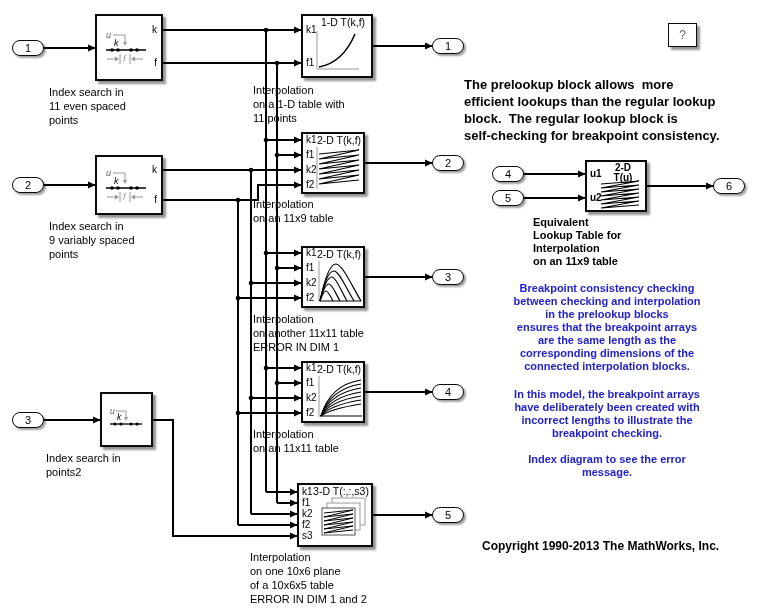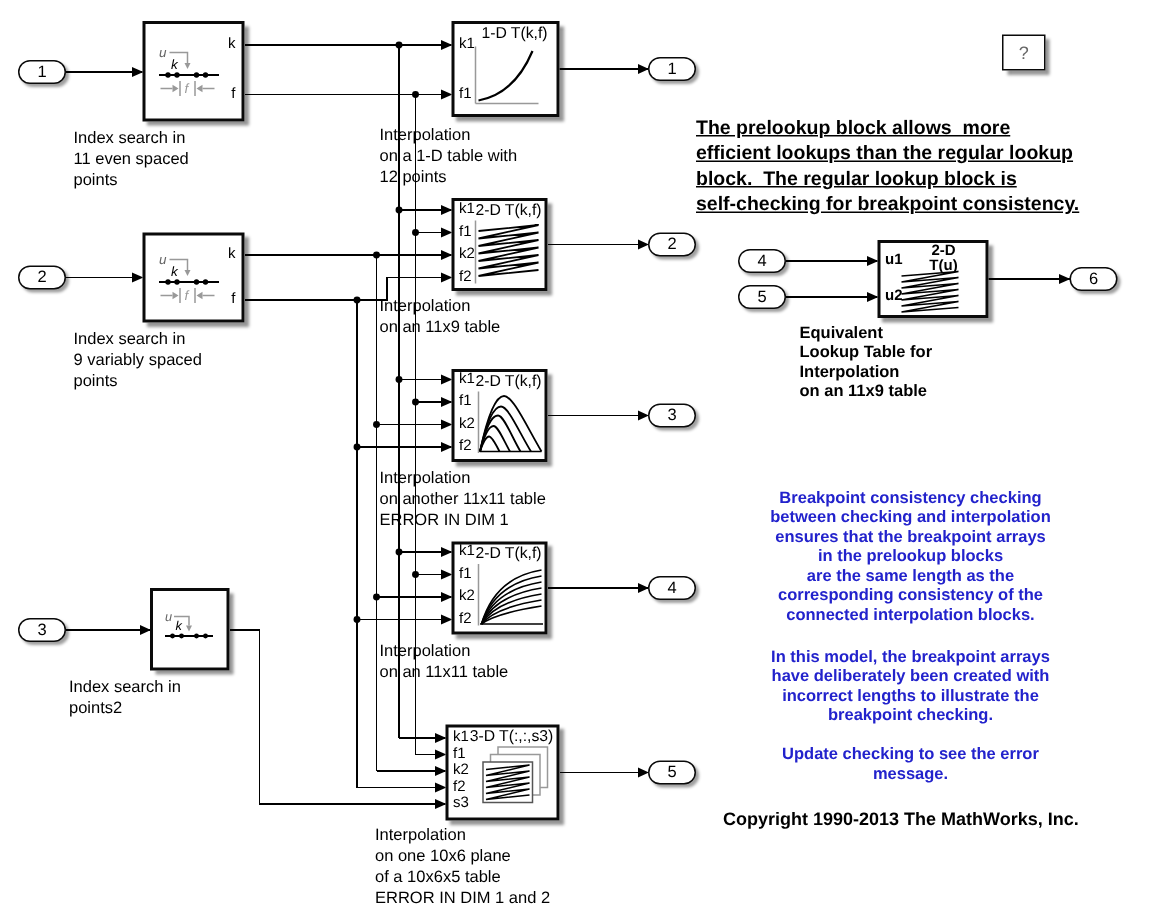--- a/index.html
+++ b/index.html
@@ -13,22 +13,22 @@
         z-index:2;display:flex;align-items:center;justify-content:center;font-size:11px;line-height:11px;}
   .portlabel{position:absolute;left:3px;transform:translateY(-50%);font-size:10px;line-height:10px;white-space:nowrap;}
   .portlabel.pr{left:auto;right:4px;}
   .portlabel.pb{font-weight:bold;text-align:right;}
   .blocktitle{position:absolute;top:0;left:13px;right:1px;text-align:center;font-size:10.5px;line-height:12px;white-space:nowrap;}
   .blocktitle2{position:absolute;top:1px;left:16px;right:2px;text-align:center;font-weight:bold;font-size:10px;line-height:10px;}
   .icon{position:absolute;}
   .caption{position:absolute;text-align:left;font-size:11px;line-height:14px;z-index:2;}
   .caption.b{font-weight:bold;line-height:13px;}
   .intro{position:absolute;left:464px;top:76px;width:312px;font-weight:bold;font-size:13px;line-height:17px;z-index:2;}
-  .intro div{white-space:pre;text-decoration:underline;}
-  .note{position:absolute;left:457px;width:300px;text-align:center;font-weight:bold;font-size:11px;line-height:13px;z-index:2;margin-top:44px;}
+  .intro div{white-space:pre;}
+  .note{position:absolute;left:457px;width:300px;text-align:center;font-weight:bold;font-size:11px;line-height:13px;z-index:2;}
   .copyright{position:absolute;left:482px;top:539px;font-weight:bold;font-size:12px;z-index:2;white-space:nowrap;}
   .helpblock{position:absolute;left:668px;top:23px;width:29px;height:24px;background:#fff;border:1.5px solid #0a0a0a;
              box-sizing:border-box;box-shadow:3px 3px 2px rgba(0,0,0,0.42);z-index:2;display:flex;
              align-items:center;justify-content:center;font-size:12px;color:#666;}
 </style>
 </head>
 <body>
 
 <div id="canvas">
 
@@ -213,21 +213,21 @@
     <span class="portlabel" style="top:47px">f1</span>
     <svg class="icon" style="left:6px;top:13px" width="52" height="44" viewBox="0 0 52 44">
       <line x1="8" y1="2" x2="8" y2="40" stroke="#999"></line>
       <line x1="8" y1="40" x2="50" y2="40" stroke="#999"></line>
       <path d="M10,38 C26,35 38,24 46,5" stroke="#000" stroke-width="1.5" fill="none"></path>
     </svg>
   </div>
   <div class="caption" style="left:253px;top:83px;width:160px">
     <div>Interpolation</div>
     <div>on a 1-D table with</div>
-    <div>12 points</div>
+    <div>11 points</div>
   </div>
 
   <div class="block" style="left:301px;top:132px;width:64px;height:62px">
     <div class="blocktitle">2-D T(k,f)</div>
     <span class="portlabel" style="top:6px">k1</span>
     <span class="portlabel" style="top:21px">f1</span>
     <span class="portlabel" style="top:36px">k2</span>
     <span class="portlabel" style="top:51px">f2</span>
     <svg class="icon" style="left:8px;top:10px" width="52" height="48" viewBox="0 0 52 48">
       <line x1="6" y1="3" x2="6" y2="45" stroke="#999"></line>
@@ -298,21 +298,21 @@
       <polyline points="11,17 40,14 11,21 40,18 11,25 40,22 11,29 40,26 11,33 40,30 11,37 40,34" stroke="#000" stroke-width="1" fill="none"></polyline>
     </svg>
   </div>
   <div class="caption" style="left:250px;top:550px;width:170px">
     <div>Interpolation</div>
     <div>on one 10x6 plane</div>
     <div>of a 10x6x5 table</div>
     <div>ERROR IN DIM 1 and 2</div>
   </div>
 
-  <div class="block" style="left:585px;top:160px;width:74px;height:52px">
+  <div class="block" style="left:585px;top:160px;width:62px;height:52px">
     <div class="blocktitle2">
       <div>2-D</div>
       <div>T(u)</div>
     </div>
     <span class="portlabel pb" style="top:12px">u1</span>
     <span class="portlabel pb" style="top:36px">u2</span>
     <svg class="icon" style="left:12px;top:16px" width="42" height="32" viewBox="0 0 42 32">
       <polyline points="2,6 40,3 2,10 40,7 2,14 40,11 2,18 40,15 2,22 40,19 2,26 40,23 2,30 40,27" stroke="#000" stroke-width="1.1" fill="none"></polyline>
     </svg>
   </div>
@@ -326,36 +326,36 @@
   <div class="intro">
     <div>The prelookup block allows  more</div>
     <div>efficient lookups than the regular lookup</div>
     <div>block.  The regular lookup block is</div>
     <div>self-checking for breakpoint consistency.</div>
   </div>
 
   <div class="note" style="top: 282px; color: rgb(34, 34, 204);">
     <div>Breakpoint consistency checking</div>
     <div>between checking and interpolation</div>
+    <div>in the prelookup blocks</div>
     <div>ensures that the breakpoint arrays</div>
-    <div>in the prelookup blocks</div>
     <div>are the same length as the</div>
-    <div>corresponding consistency of the</div>
+    <div>corresponding dimensions of the</div>
     <div>connected interpolation blocks.</div>
   </div>
 
   <div class="note" style="top: 388px; color: rgb(34, 34, 204);">
     <div>In this model, the breakpoint arrays</div>
     <div>have deliberately been created with</div>
     <div>incorrect lengths to illustrate the</div>
     <div>breakpoint checking.</div>
   </div>
 
   <div class="note" style="top: 453px; color: rgb(34, 34, 204);">
-    <div>Update checking to see the error</div>
+    <div>Index diagram to see the error</div>
     <div>message.</div>
   </div>
 
   <div class="copyright">Copyright 1990-2013 The MathWorks, Inc.</div>
 
   <div class="helpblock">
     <span>?</span>
   </div>
 
 </div>

